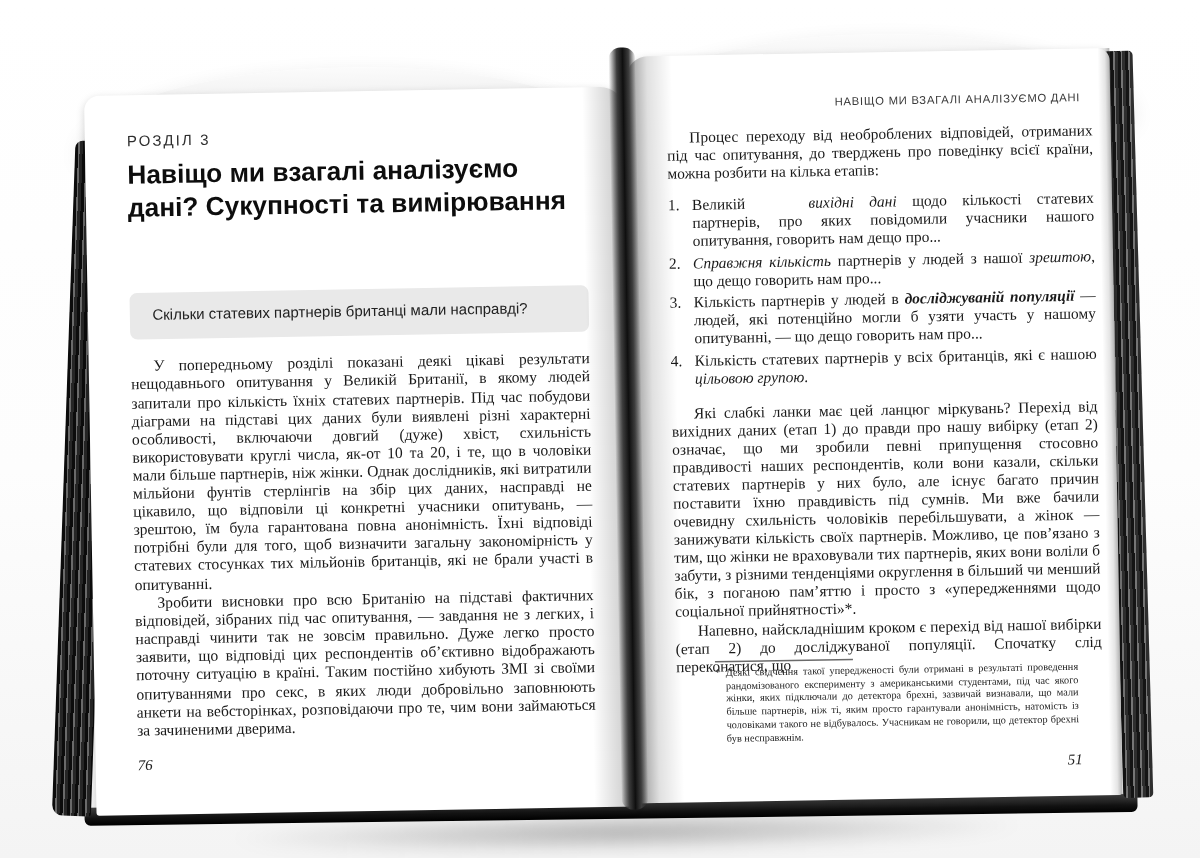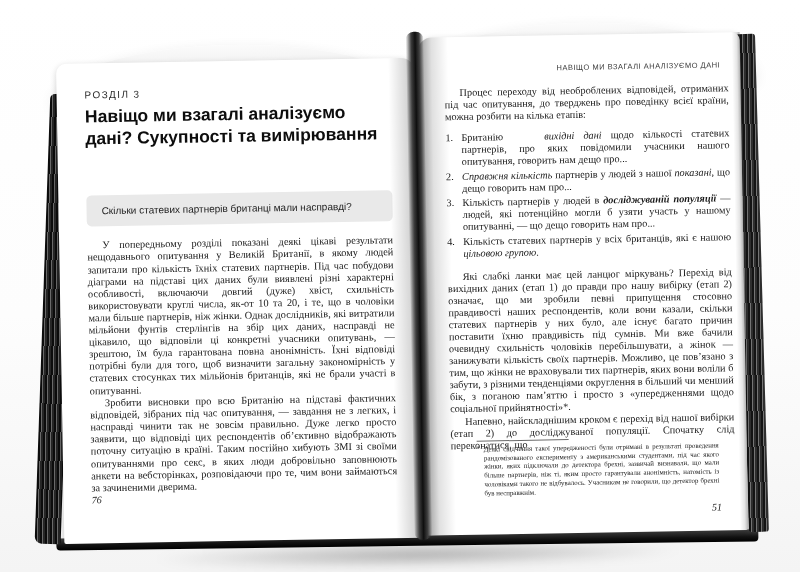--- a/index.html
+++ b/index.html
@@ -68,21 +68,21 @@
   .step{display:flex;margin-bottom:2.5px;}
   .step-num{flex:none;width:16px;font-size:10.3px;line-height:12px;}
   .step-text{flex:1;font-size:10.3px;line-height:12px;text-align:justify;}
 
   .footnote-rule{position:absolute;left:26px;top:404px;width:92px;border-top:1px solid #6a6a6a;}
   .footnote{position:absolute;left:26px;right:16px;top:409px;padding-left:7px;}
   .fn-marker{position:absolute;left:0;top:-1px;font-size:7px;}
   .fn-text{font-size:6.9px;line-height:8.7px;text-align:justify;color:#222;}
 
   .page-num{position:absolute;font-size:10px;font-style:italic;color:#222;}
-  .page-num-left{left:0;bottom:38px;}
+  .page-num-left{left:0;bottom:27px;}
   .page-num-right{right:14px;bottom:18px;}
 </style>
 </head>
 <body>
 
 <div id="scene">
   <div class="book">
 
     <div class="floor-shadow"></div>
     <div class="bottom-edge"></div>
@@ -107,25 +107,25 @@
     </div>
 
     <div class="page page-right">
       <div class="content-right">
         <div class="running-head">НАВІЩО МИ ВЗАГАЛІ АНАЛІЗУЄМО ДАНІ</div>
         <p class="para intro">Процес переходу від необроблених відповідей, отриманих під час опитування, до тверджень про поведінку всієї країни, можна розбити на кілька етапів:</p>
 
         <div class="steps">
           <div class="step">
             <span class="step-num">1.</span>
-            <span class="step-text"><span>Британію </span><span style="font-style: italic; margin-left: 32px;">вихідні дані</span><span> щодо кількості статевих партнерів, про яких повідомили учасники нашого опитування, говорить нам дещо про...</span></span>
+            <span class="step-text"><span>Великій </span><span style="font-style: italic; margin-left: 32px;">вихідні дані</span><span> щодо кількості статевих партнерів, про яких повідомили учасники нашого опитування, говорить нам дещо про...</span></span>
           </div>
           <div class="step">
             <span class="step-num">2.</span>
-            <span class="step-text"><span style="font-style: italic;">Справжня кількість</span><span> партнерів у людей з нашої </span><span style="font-style: italic;">показані</span><span>, що дещо говорить нам про...</span></span>
+            <span class="step-text"><span style="font-style: italic;">Справжня кількість</span><span> партнерів у людей з нашої </span><span style="font-style: italic;">зрештою</span><span>, що дещо говорить нам про...</span></span>
           </div>
           <div class="step">
             <span class="step-num">3.</span>
             <span class="step-text"><span>Кількість партнерів у людей в </span><span style="font-style: italic; font-weight: bold;">досліджуваній популяції</span><span> — людей, які потенційно могли б узяти участь у нашому опитуванні, — що дещо говорить нам про...</span></span>
           </div>
           <div class="step">
             <span class="step-num">4.</span>
             <span class="step-text"><span>Кількість статевих партнерів у всіх британців, які є нашою </span><span style="font-style: italic;">цільовою групою</span><span>.</span></span>
           </div>
         </div>

